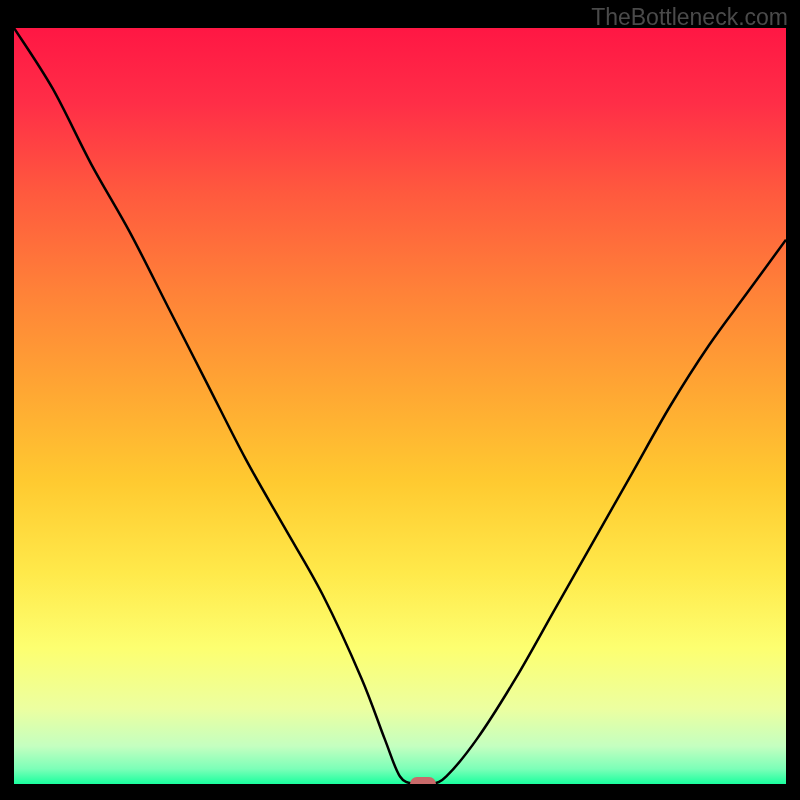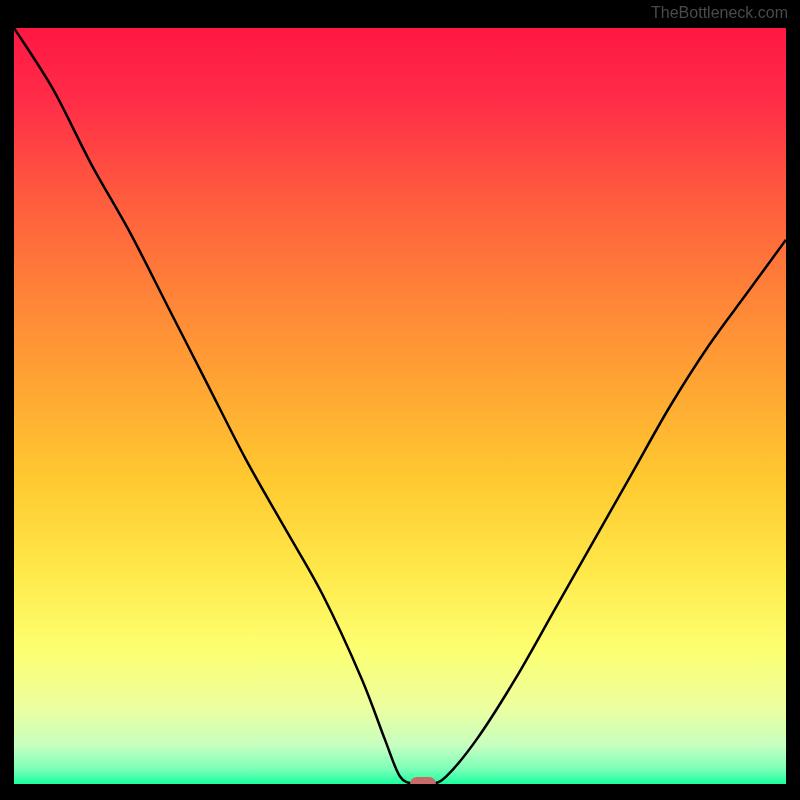--- a/index.html
+++ b/index.html
@@ -9,21 +9,21 @@
     background: #000;
     position: relative;
     font-family: Arial, sans-serif;
     overflow: hidden;
   }
   .watermark {
     position: absolute;
     top: 4px;
     right: 12px;
     color: #4a4a4a;
-    font-size: 16px;
+    font-size: 23px;
     font-weight: 500;
     z-index: 10;
   }
   .plot-area {
     position: absolute;
     left: 14px;
     top: 28px;
     width: 772px;
     height: 756px;
     overflow: hidden;

